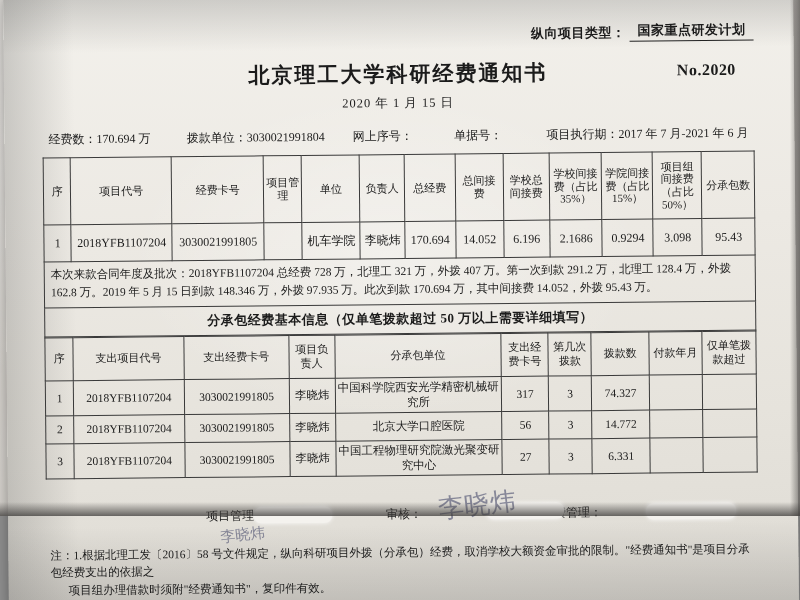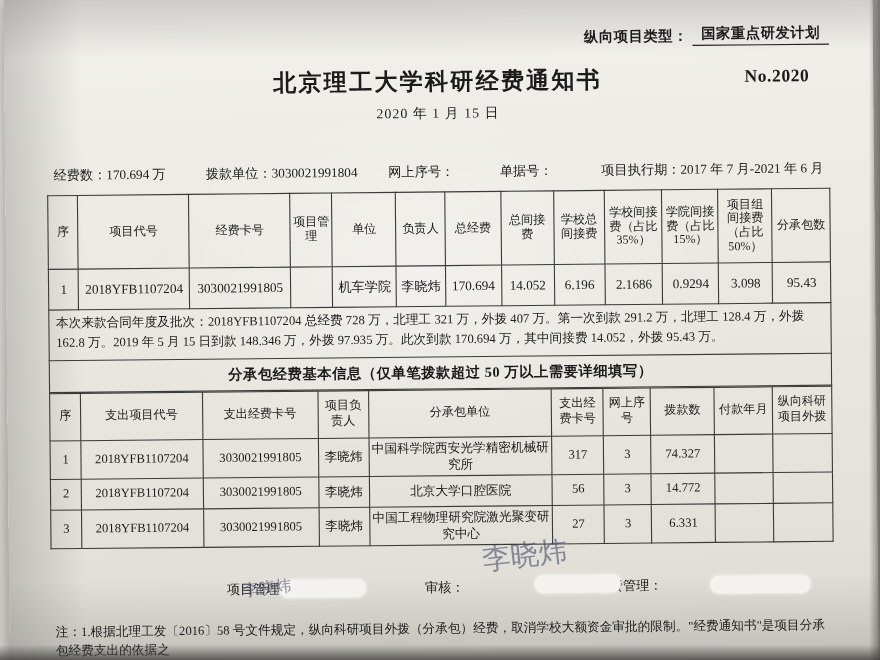--- a/index.html
+++ b/index.html
@@ -9,21 +9,21 @@
   body {
     width: 800px;
     height: 600px;
     overflow: hidden;
     background: #8e8e8e;
     font-family: "Liberation Serif", serif;
   }
   #page {
     position: relative;
     width: 800px;
-    height: 600px;
+    height: 516px;
     background:
       radial-gradient(ellipse at 30% 20%, rgba(255,255,255,0.55) 0%, rgba(255,255,255,0) 55%),
       linear-gradient(115deg, #d8d5d0 0%, #cfcbc6 45%, #c4c0bb 100%);
   }
   
   #sheet {
     position: absolute;
     left: 6px;
     top: -10px;
     width: 790px;
@@ -111,21 +111,21 @@
   .meta-row {
     display: flex;
     align-items: baseline;
     font-size: 12px;
     margin-top: 16px;
     padding: 0 6px;
   }
   .meta-item { white-space: nowrap; }
   .m1 { width: 150px; }
   .m2 { width: 180px; }
-  .m3 { width: 110px; margin-top: 20px; }
+  .m3 { width: 110px; }
   .m4 { width: 100px; }
   .m5 { flex: 1; text-align: left; }
 
   table {
     border-collapse: collapse;
     width: 100%;
     font-size: 11px;
   }
   table td, table th {
     border: 1px solid #3a3a3a;
@@ -288,24 +288,24 @@
 
       <table class="tbl2">
         <thead>
           <tr>
             <th style="width:26px">序</th>
             <th style="width:110px">支出项目代号</th>
             <th style="width:106px">支出经费卡号</th>
             <th style="width:48px">项目负责人</th>
             <th style="width:196px">分承包单位</th>
             <th style="width:48px">支出经费卡号</th>
-            <th style="width:44px">网上序号</th>
+            <th style="width:44px">第几次拨款</th>
             <th style="width:58px">拨款数</th>
             <th style="width:56px">付款年月</th>
-            <th style="width:58px">纵向科研项目外拨</th>
+            <th style="width:58px">仅单笔拨款超过</th>
           </tr>
         </thead>
         <tbody>
           <tr>
             <td>1</td>
             <td>2018YFB1107204</td>
             <td>3030021991805</td>
             <td>李晓炜</td>
             <td class="leftish">中国科学院西安光学精密机械研究所</td>
             <td>317</td>

